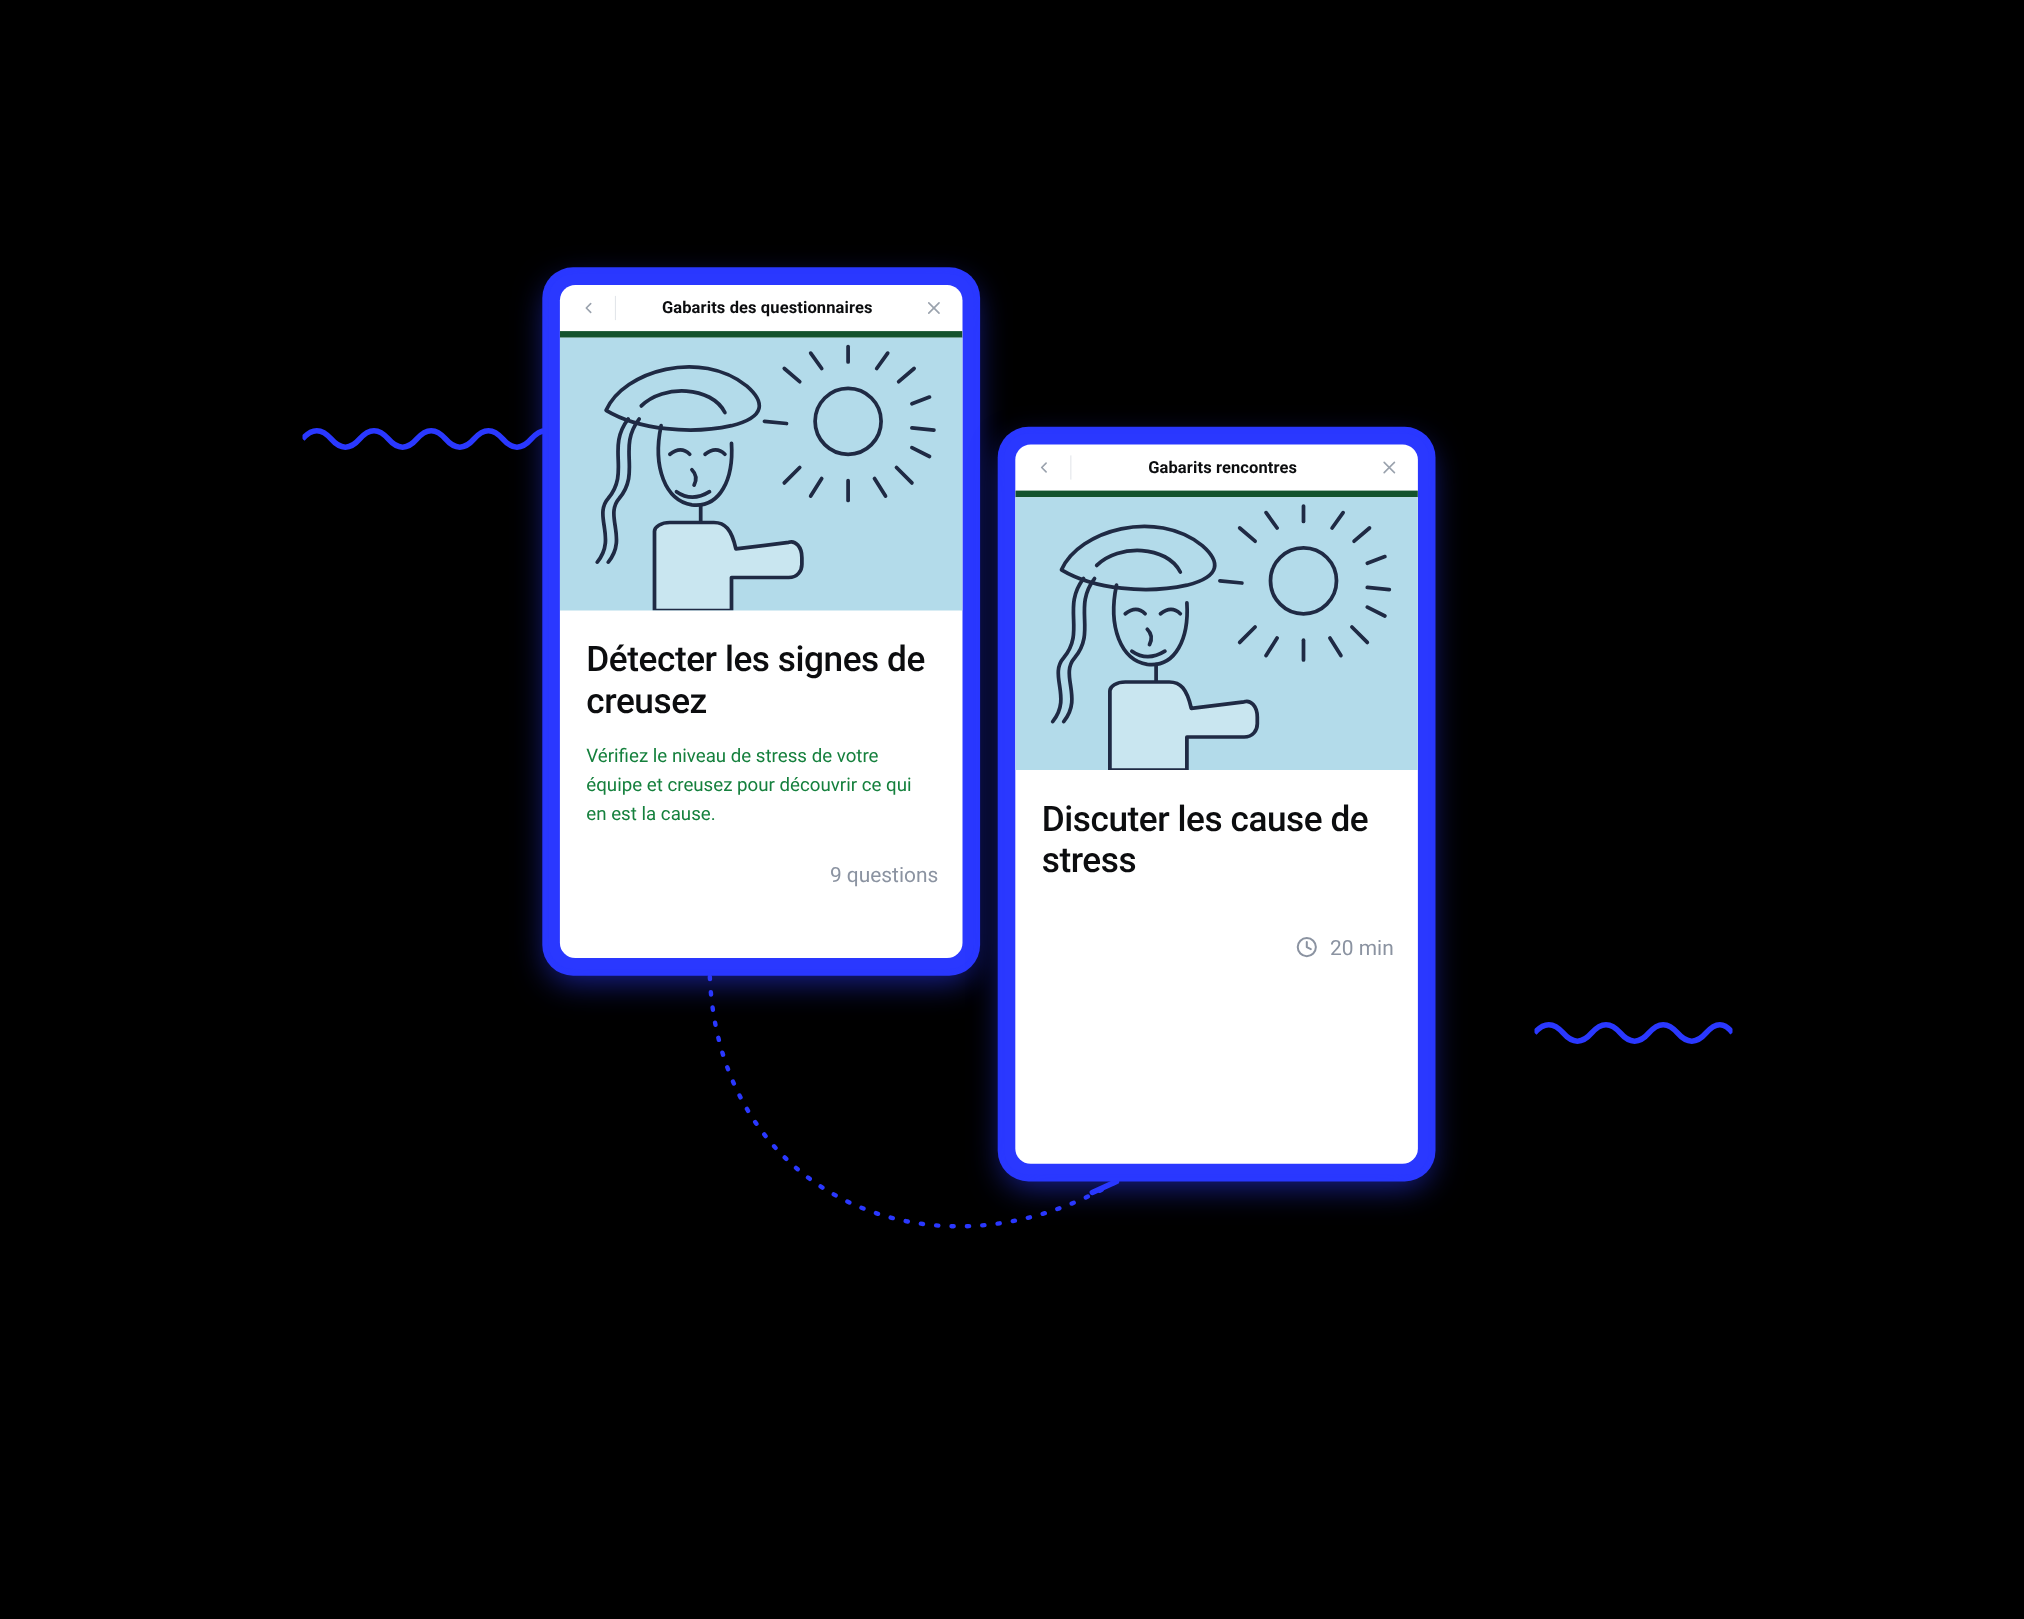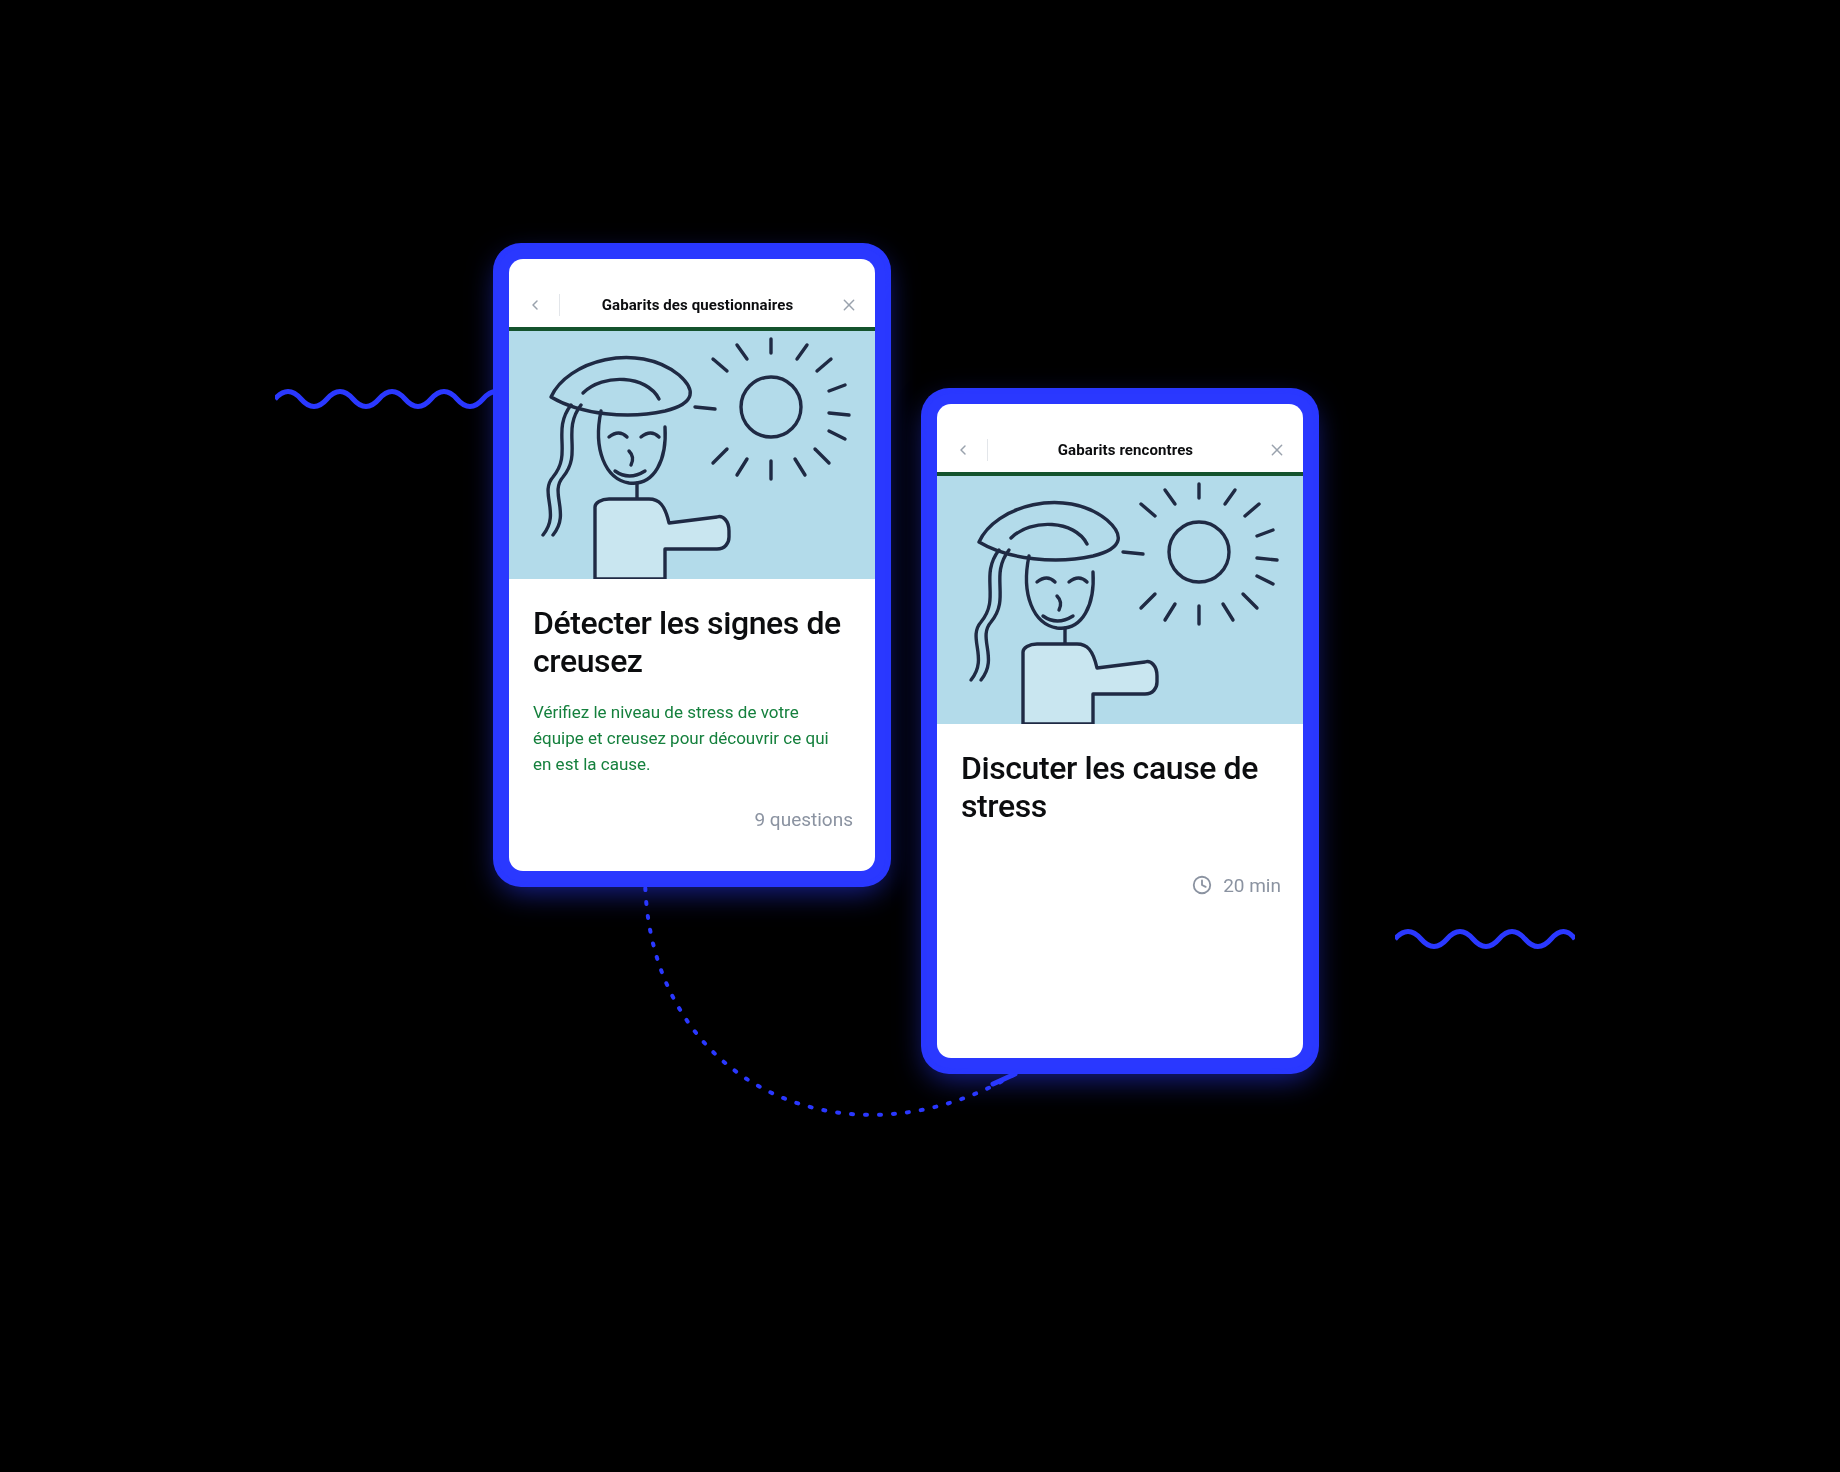--- a/index.html
+++ b/index.html
@@ -56,30 +56,29 @@
       position: relative;
       background: #fff;
       border-radius: 14px;
       overflow: hidden;
       z-index: 1;
     }
     .card.left { width: 366px; height: 612px; }
     .card.right { width: 366px; height: 654px; }
 
     .card-wrap.left { left: 204px; top: 15px; }
-    .card-wrap.right { left: 632px; top: 160px; }
+    .card-wrap.right { left: 618px; top: 160px; }
 
     .card-header {
       display: flex;
       align-items: center;
       height: 48px;
       padding: 0 10px;
-      border-bottom: 4px solid #14532d;
+      border-bottom: 6px solid #14532d;
       gap: 6px;
-      margin-top: 24px;
     }
     .hicon {
       width: 32px;
       height: 32px;
       display: flex;
       align-items: center;
       justify-content: center;
       color: #9aa2ad;
       border-radius: 6px;
       cursor: pointer;

